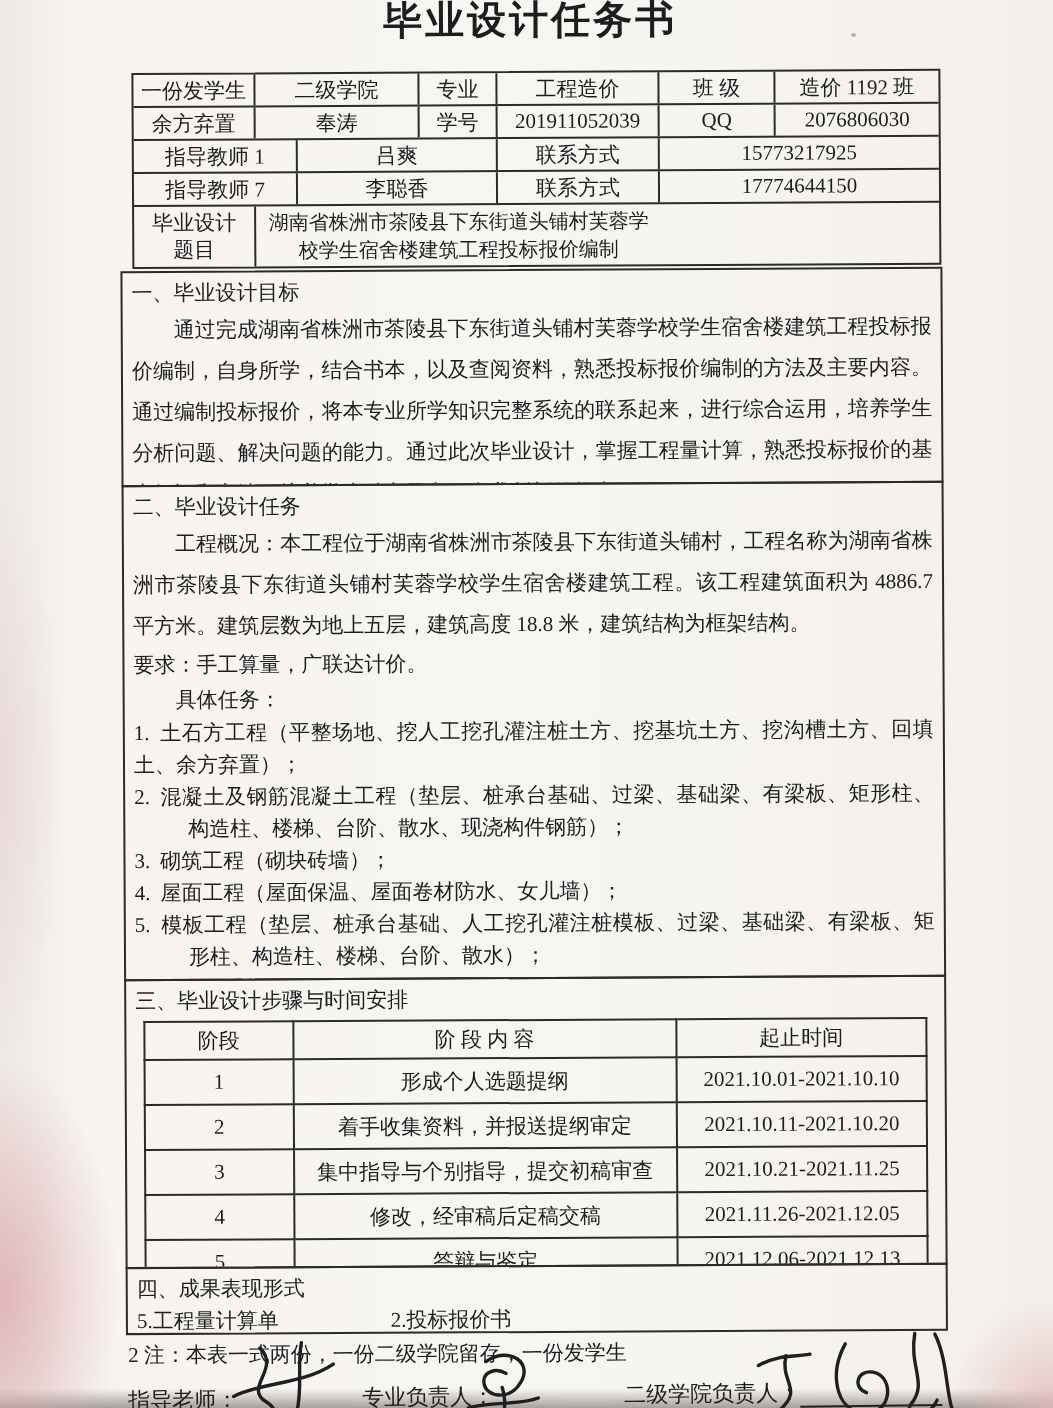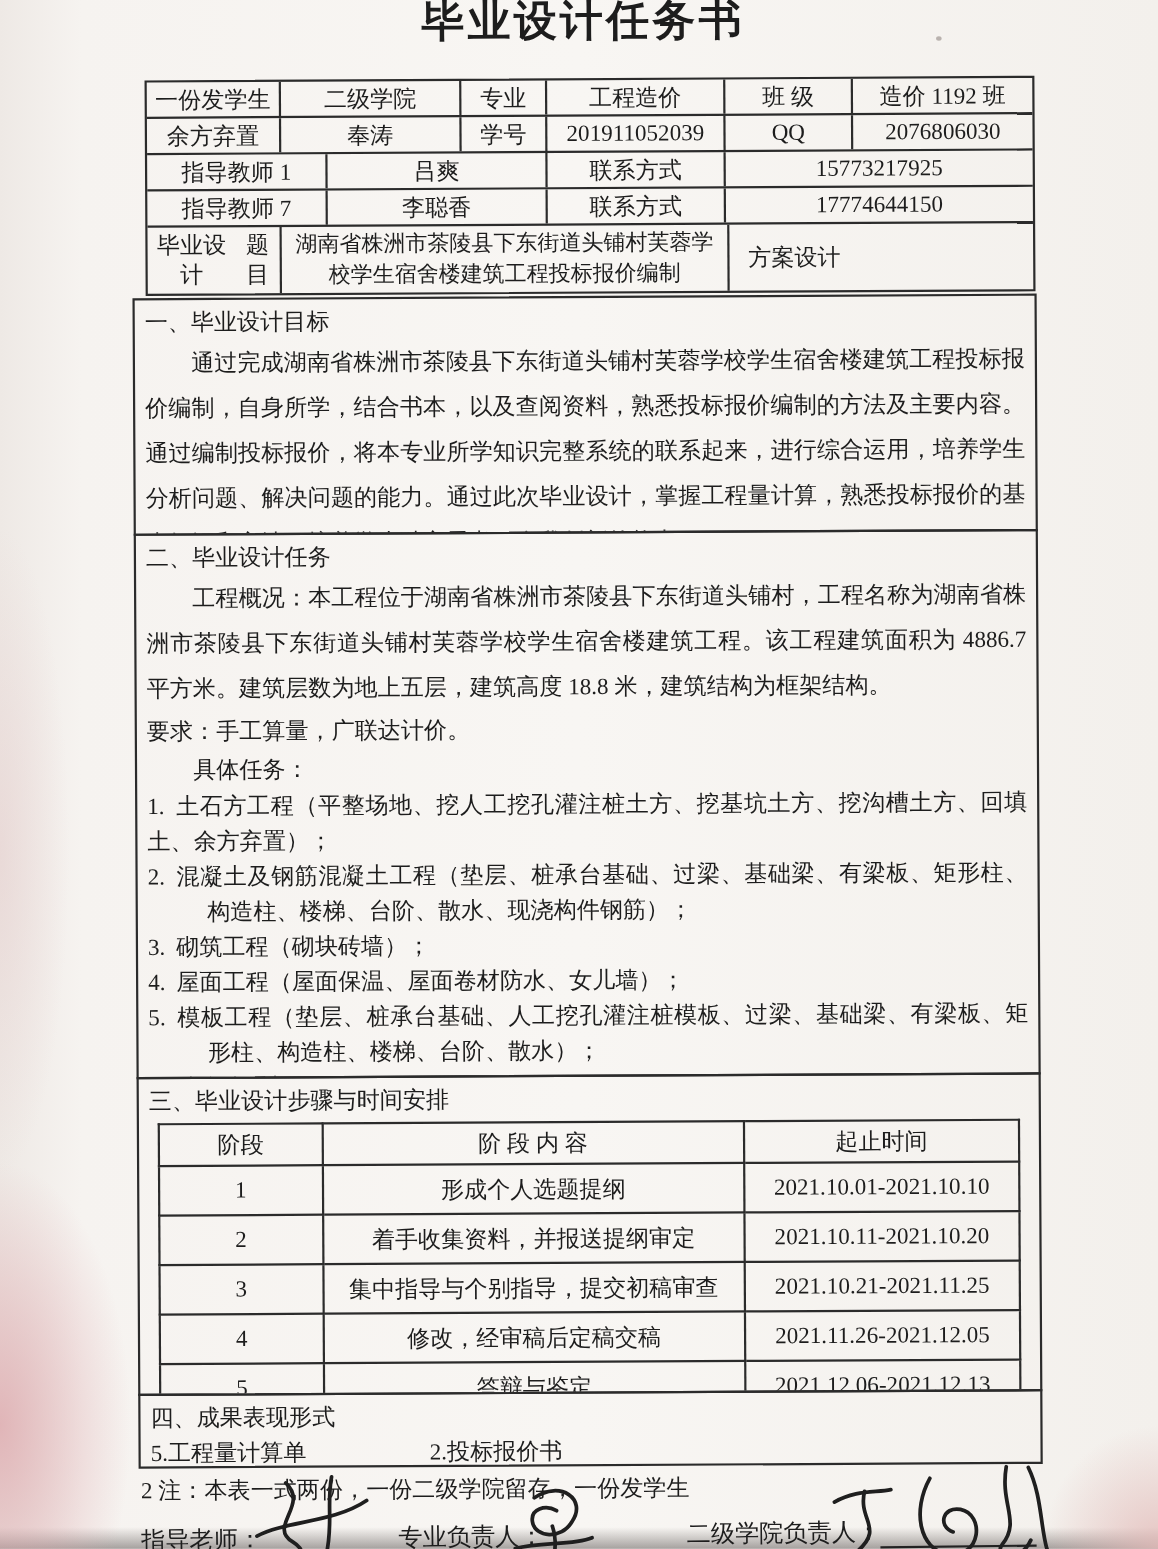--- a/index.html
+++ b/index.html
@@ -36,21 +36,21 @@
     margin:28px 0 0 12px;width:805px;border:2px solid var(--bd);
     font-size:21px;
   }
   .irow{display:grid;}
   .irow + .irow{border-top:2px solid var(--bd);}
   .ga{grid-template-columns:120px 164px 78px 162px 116px 1fr;height:31px;}
   .gb{grid-template-columns:162px 200px 162px 1fr;height:31px;}
   .gc{grid-template-columns:120px 407px 120px 1fr;height:60px;}
   .cell{display:flex;align-items:center;justify-content:center;text-align:center;overflow:hidden;}
   .cell + .cell{border-left:2px solid var(--bd);}
-  .two-line{flex-direction:row;line-height:27px;}
+  .two-line{flex-direction:column;line-height:27px;}
   .topic{font-size:20px;line-height:28px;padding:0 6px;}
   
   .sec{border:2px solid var(--bd);margin-top:2px;padding:3px 9px 0 9px;box-sizing:border-box;overflow:hidden;font-size:21px;}
   .sec + .sec{margin-top:-2px;}
   .sec-head{line-height:34px;}
   .para{margin:0;text-indent:2em;text-align:justify;line-height:41px;}
   .sec1{height:216px;}
   .sec2{height:496px;}
   .sec3{height:290px;}
   .sec4{height:68px;}
@@ -112,21 +112,20 @@
       <div class="cell">李聪香</div>
       <div class="cell">联系方式</div>
       <div class="cell">17774644150</div>
     </div>
     <div class="irow gc">
       <div class="cell two-line">
         <span>毕业设计</span>
         <span>题目</span>
       </div>
       <div class="cell topic">湖南省株洲市茶陵县下东街道头铺村芙蓉学校学生宿舍楼建筑工程投标报价编制</div>
-      <div class="cell">方案设计</div>
     </div>
   </div>
 
   <div class="sec sec1">
     <div class="sec-head">一、毕业设计目标</div>
     <p class="para">通过完成湖南省株洲市茶陵县下东街道头铺村芙蓉学校学生宿舍楼建筑工程投标报价编制，自身所学，结合书本，以及查阅资料，熟悉投标报价编制的方法及主要内容。通过编制投标报价，将本专业所学知识完整系统的联系起来，进行综合运用，培养学生分析问题、解决问题的能力。通过此次毕业设计，掌握工程量计算，熟悉投标报价的基本知识和方法，培养学生独立思考、自我创新的能力。</p>
   </div>
 
   <div class="sec sec2">
     <div class="sec-head">二、毕业设计任务</div>

